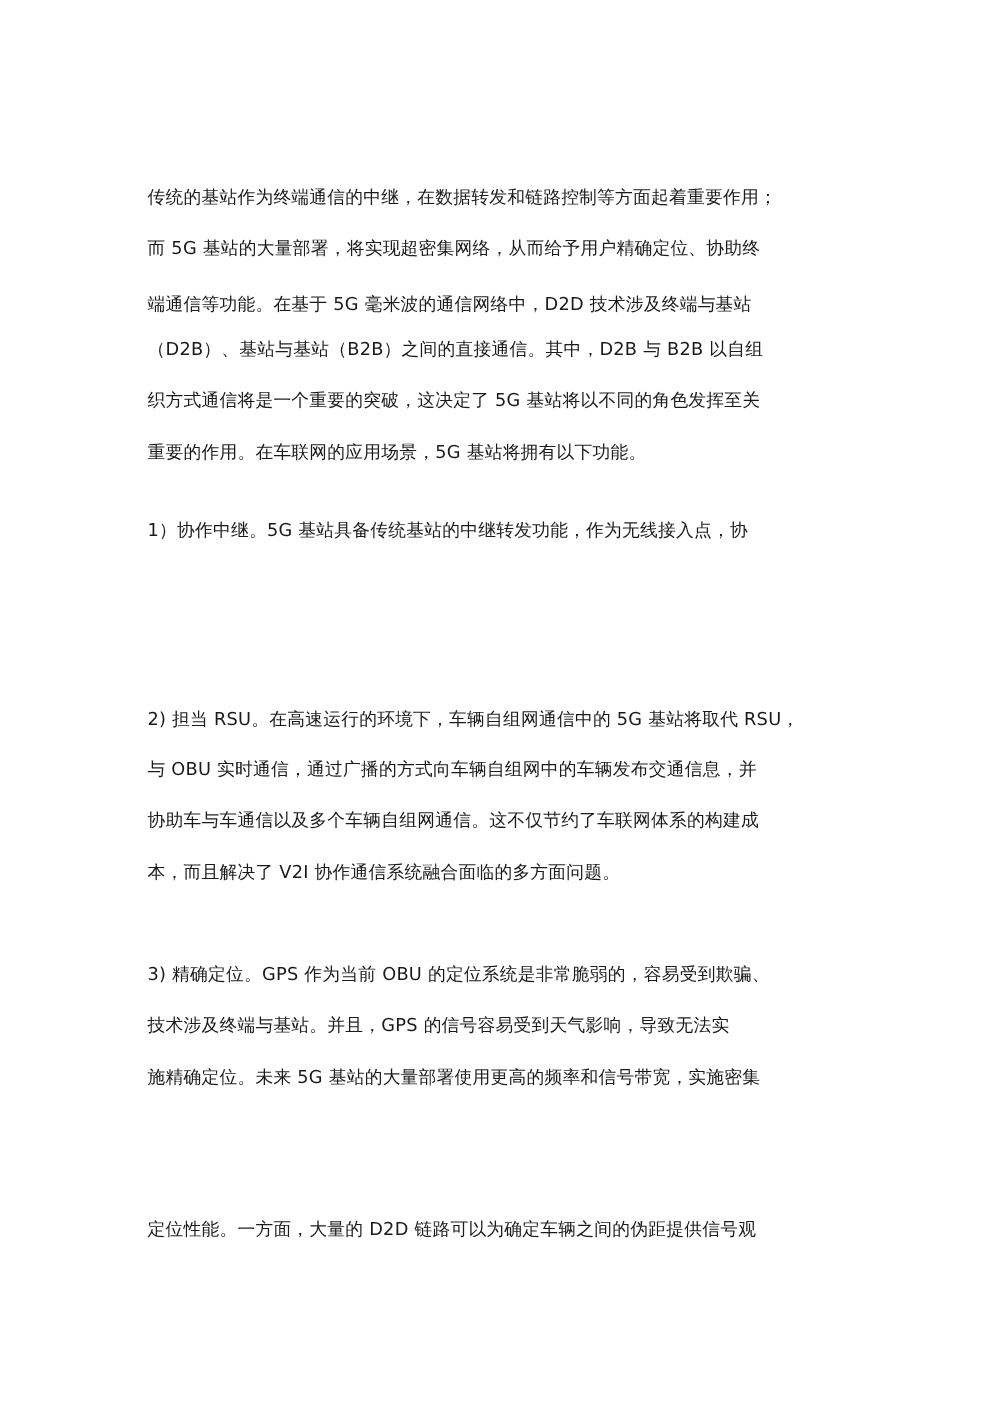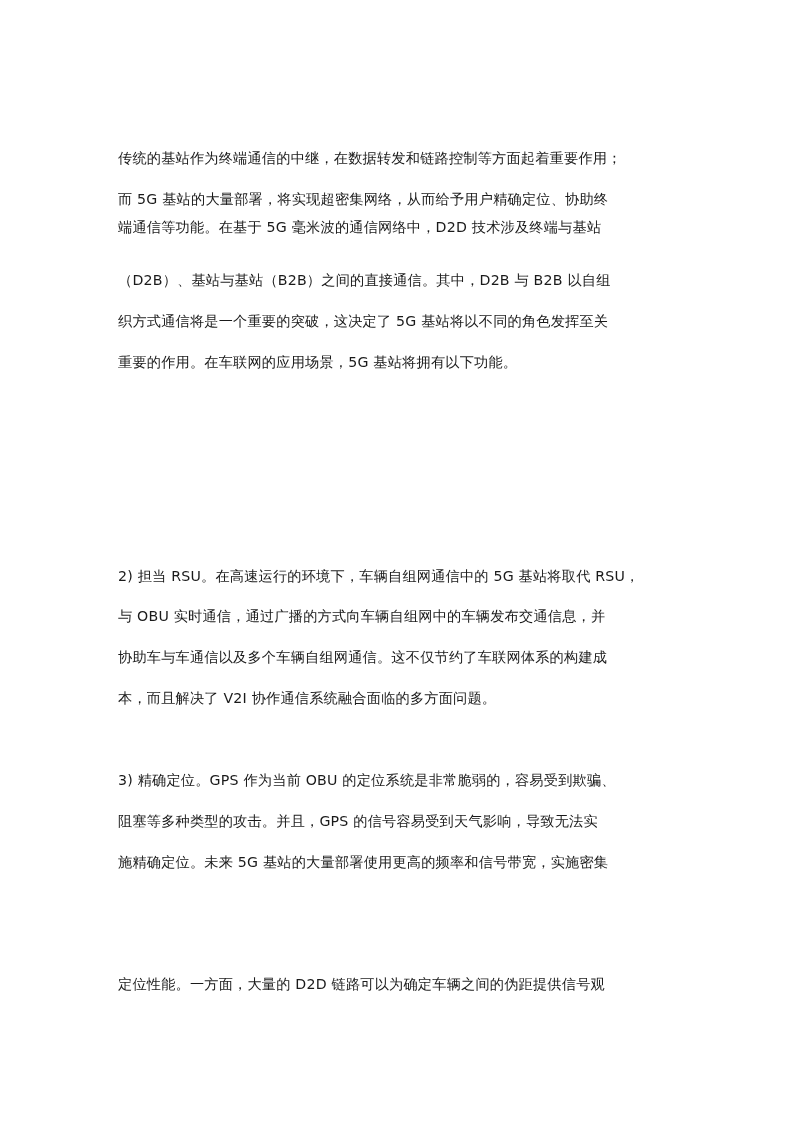--- a/index.html
+++ b/index.html
@@ -9,28 +9,29 @@
   .line { position: absolute; left: 118px; width: 560px; font-size: 14.2px; line-height: 20px;
           white-space: nowrap; letter-spacing: 0.2px; }
 </style>
 </head>
 <body>
 
 <div class="page">
 
   <div class="line" style="top:148px">传统的基站作为终端通信的中继，在数据转发和链路控制等方面起着重要作用；</div>
   <div class="line" style="top:189px">而 5G  基站的大量部署，将实现超密集网络，从而给予用户精确定位、协助终</div>
-  <div class="line" style="top:217px">端通信等功能。在基于 5G 毫米波的通信网络中，D2D  技术涉及终端与基站</div>
+  <div class="line" style="top:234px">端通信等功能。在基于 5G 毫米波的通信网络中，D2D  技术涉及终端与基站</div>
   <div class="line" style="top:270px">（D2B）、基站与基站（B2B）之间的直接通信。其中，D2B  与 B2B  以自组</div>
   <div class="line" style="top:311px">织方式通信将是一个重要的突破，这决定了 5G  基站将以不同的角色发挥至关</div>
   <div class="line" style="top:352px">重要的作用。在车联网的应用场景，5G  基站将拥有以下功能。</div>
 
+  <div class="line" style="top:415px">1）协作中继。5G  基站具备传统基站的中继转发功能，作为无线接入点，协</div>
 
   <div class="line" style="top:566px">2) 担当 RSU。在高速运行的环境下，车辆自组网通信中的 5G  基站将取代 RSU，</div>
   <div class="line" style="top:606px">与 OBU  实时通信，通过广播的方式向车辆自组网中的车辆发布交通信息，并</div>
   <div class="line" style="top:647px">协助车与车通信以及多个车辆自组网通信。这不仅节约了车联网体系的构建成</div>
   <div class="line" style="top:688px">本，而且解决了 V2I  协作通信系统融合面临的多方面问题。</div>
 
   <div class="line" style="top:770px">3) 精确定位。GPS  作为当前 OBU  的定位系统是非常脆弱的，容易受到欺骗、</div>
-  <div class="line" style="top:811px">阻塞等多种类型的攻击。并且，GPS  的信号容易受到天气影响，导致无法实</div>
+  <div class="line" style="top:811px">技术涉及终端与基站。并且，GPS  的信号容易受到天气影响，导致无法实</div>
   <div class="line" style="top:852px">施精确定位。未来 5G  基站的大量部署使用更高的频率和信号带宽，实施密集</div>
   <div class="line" style="top:974px">定位性能。一方面，大量的 D2D  链路可以为确定车辆之间的伪距提供信号观</div>
 </div>
 
 </body></html>

